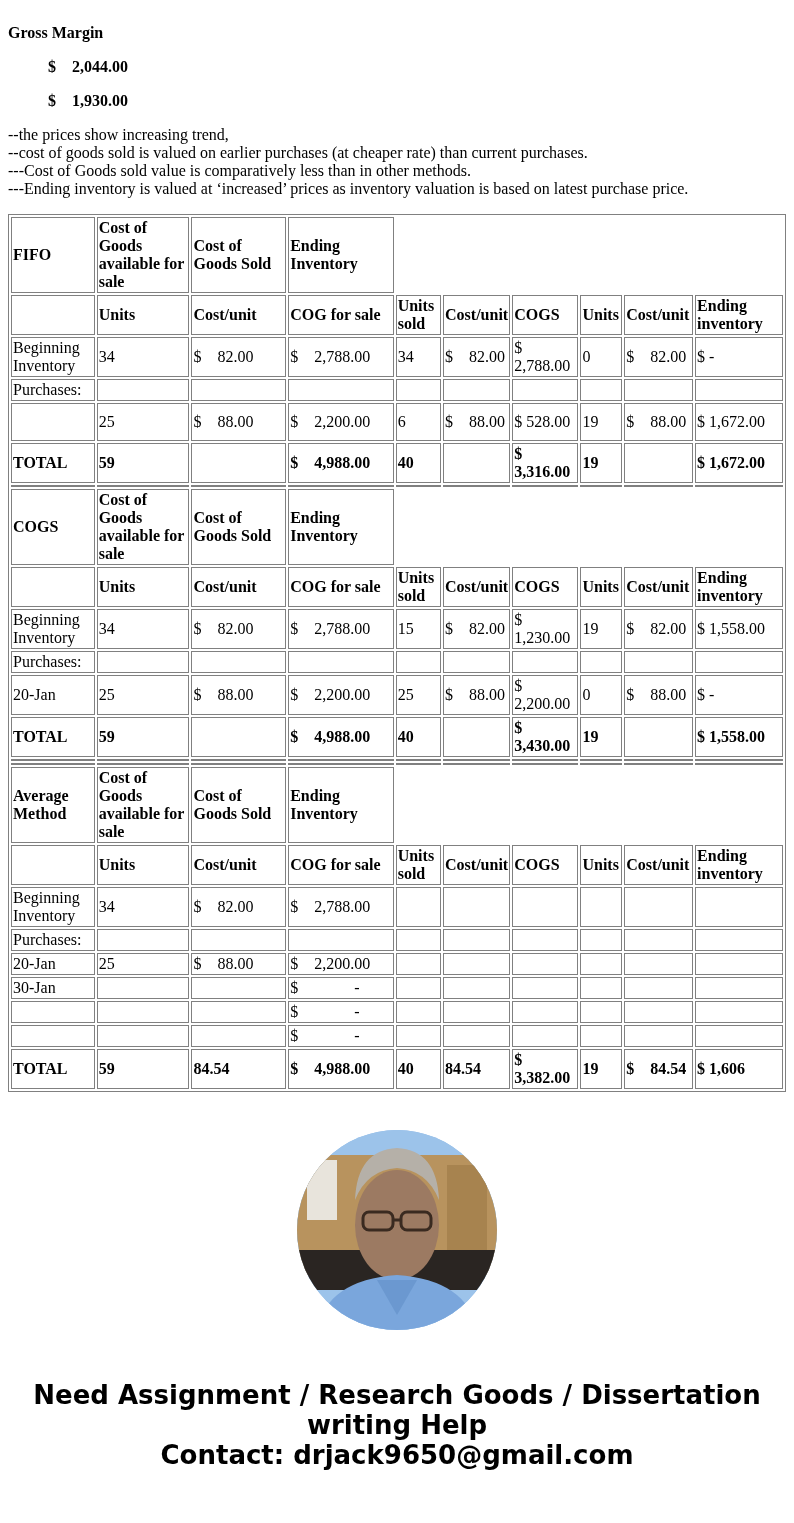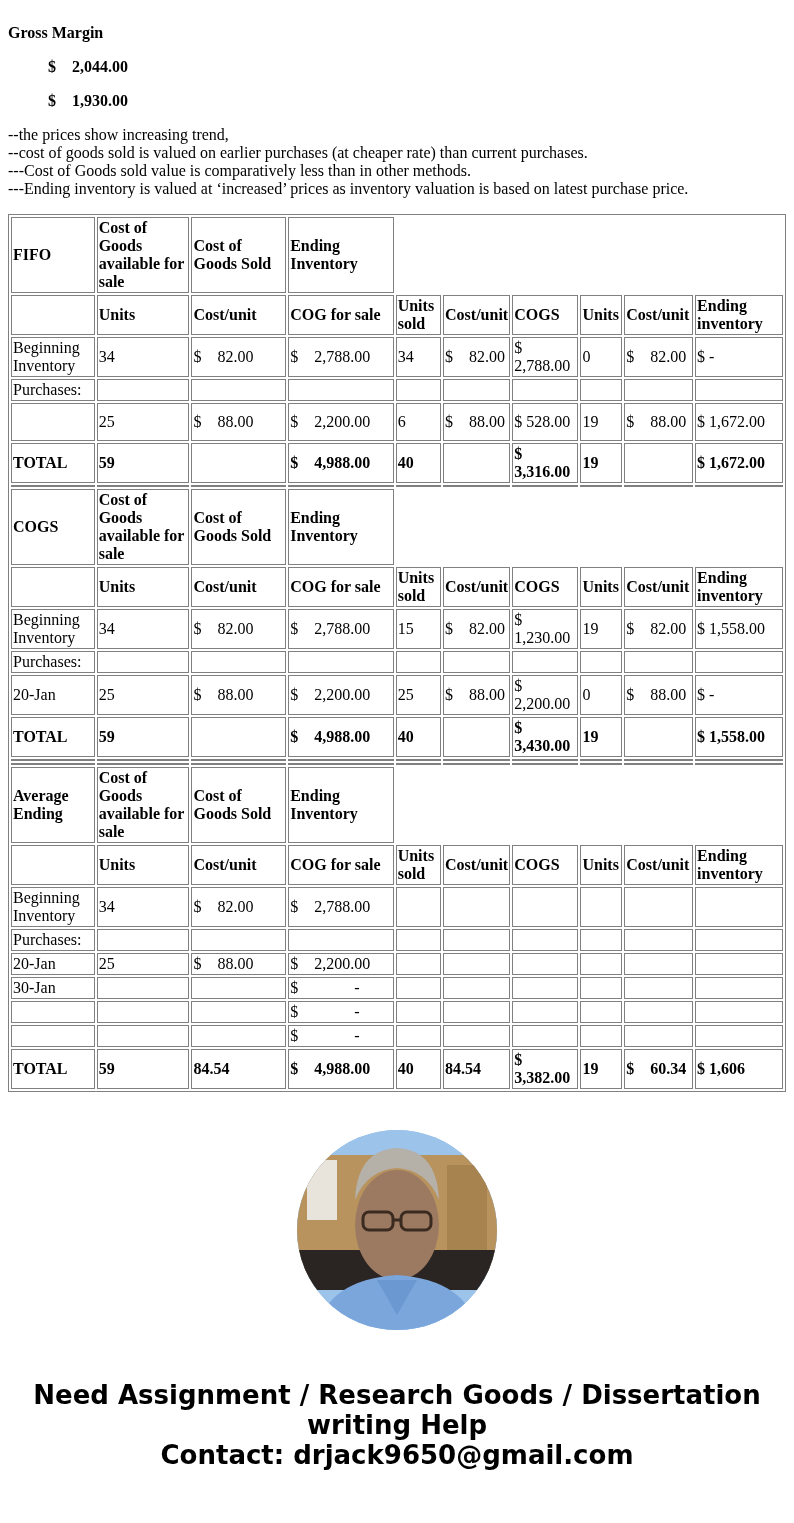--- a/index.html
+++ b/index.html
@@ -244,21 +244,21 @@
           <td></td>
           <td></td>
           <td></td>
           <td></td>
           <td></td>
           <td></td>
           <td></td>
           <td></td>
         </tr>
         <tr>
-          <td class="c0 b">Average Ending</td>
+          <td class="c0 b">Average Method</td>
           <td class="c1 b">Cost of Goods available for sale</td>
           <td class="c2 b">Cost of Goods Sold</td>
           <td class="c3 b">Ending Inventory</td>
           <td colspan="6" class="noborder"></td>
         </tr>
         <tr style="height: 38px;">
           <td class="c0 b"></td>
           <td class="c1 b">Units</td>
           <td class="c2 b">Cost/unit</td>
           <td class="c3 b">COG for sale</td>
@@ -343,21 +343,21 @@
         </tr>
         <tr style="height: 38px;">
           <td class="c0 b">TOTAL</td>
           <td class="c1 b">59</td>
           <td class="c2 money b">84.54</td>
           <td class="c3 money b">$    4,988.00</td>
           <td class="c4 b">40</td>
           <td class="c5 money b">84.54</td>
           <td class="c6 b">$ 3,382.00</td>
           <td class="c7 b">19</td>
-          <td class="c8 money b">$    60.34</td>
+          <td class="c8 money b">$    84.54</td>
           <td class="c9 b">$       1,606</td>
         </tr>
       </tbody>
   </table>
 </div>
 
 <div class="avatar-wrap">
   <div class="avatar">
     <svg width="200" height="200" viewBox="0 0 200 200">
       <rect x="0" y="0" width="200" height="200" fill="#9cc3ea"></rect>

